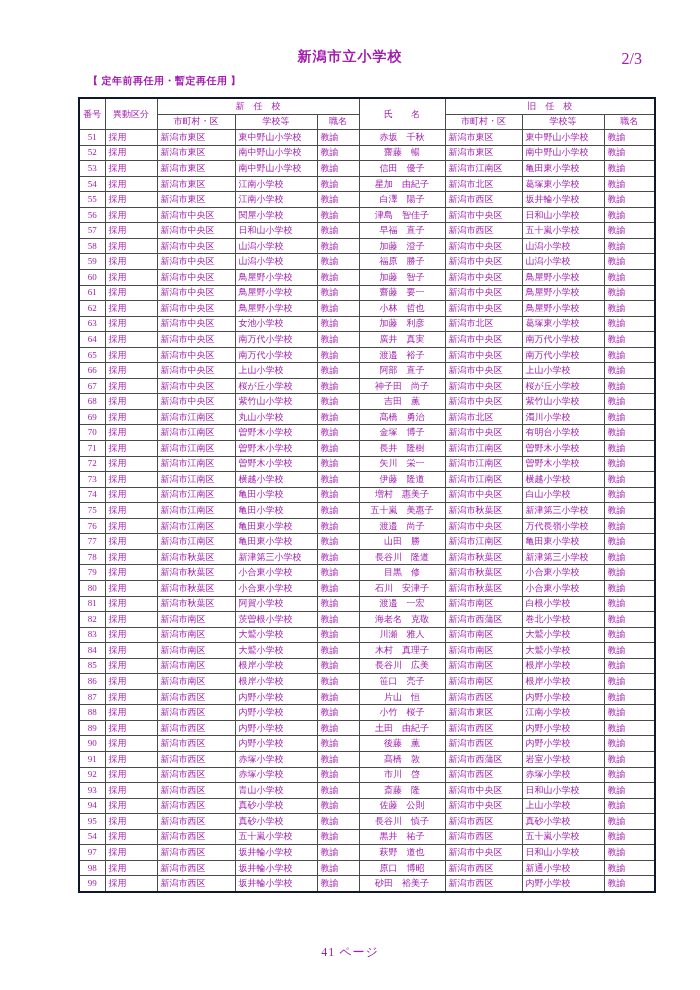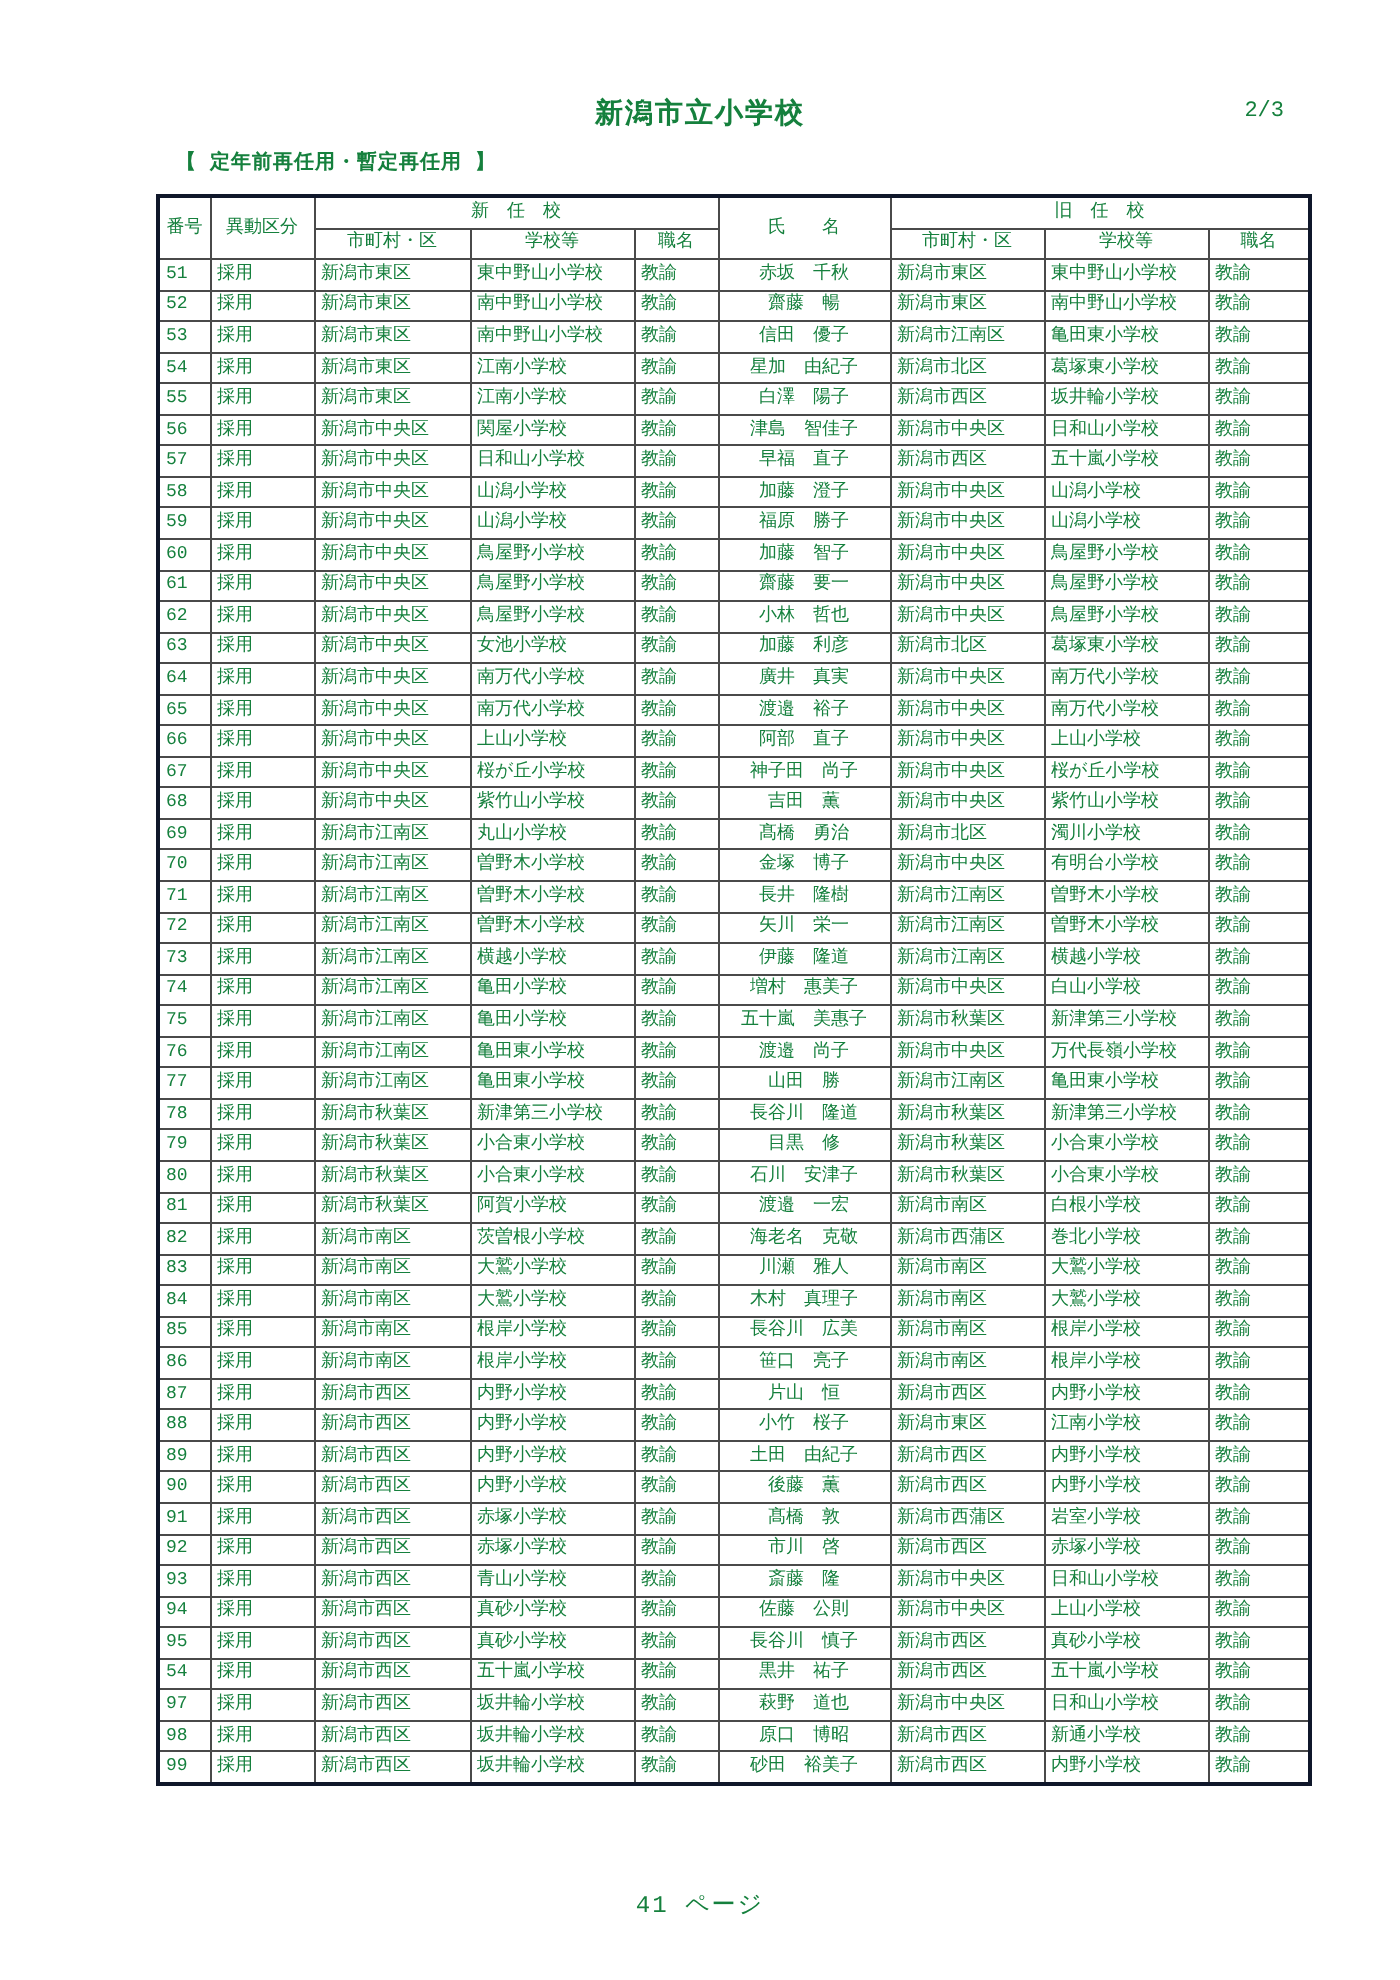--- a/index.html
+++ b/index.html
@@ -1,31 +1,31 @@
 <!DOCTYPE html>
 <html><head>
 <meta charset="utf-8">
 <style>
   html,body { margin:0; padding:0; background:#e8e8e8; }
   .sheet {
     position:relative;
     width:700px; height:990px;
     background:#ffffff;
-    font-family:Liberation Mono, monospace;
-    color:#15803d;
+    font-family:Liberation Serif, serif;
+    color:#a21caf;
     overflow:hidden;
   }
   .title {
     position:absolute; top:48px; left:0; width:100%;
     text-align:center; font-size:14px; font-weight:bold;
     letter-spacing:1px;
   }
   .pagenum {
     position:absolute; top:50px; right:58px;
-    font-size:11px;
+    font-size:16px;
   }
   .subtitle {
     position:absolute; top:74px; left:88px;
     font-size:10px; font-weight:bold;
     letter-spacing:0.5px;
   }
   table.roster {
     position:absolute; top:97px; left:78px;
     width:576px;
     border-collapse:collapse;
@@ -36,21 +36,21 @@
     border:1px solid #4a4a4a;
     font-size:9px; font-weight:normal;
     height:14.55px;
     line-height:1;
     padding:0 3px;
     white-space:nowrap;
     overflow:hidden;
     vertical-align:middle;
   }
   table.roster th { text-align:center; padding:0 1px; }
-  td.c-number { padding:0 1px; }
+  td.c-number { text-align:center; padding:0 1px; }
   td.c-category { text-align:left;margin-left:44px; }
   td.c-new-district, td.c-old-district,
   td.c-new-school,  td.c-old-school,
   td.c-new-position,td.c-old-position { text-align:left; }
   td.c-name { text-align:center; }
   .footer {
     position:absolute; top:944px; left:0; width:100%;
     text-align:center; font-size:12px;
     letter-spacing:1px;
   }

